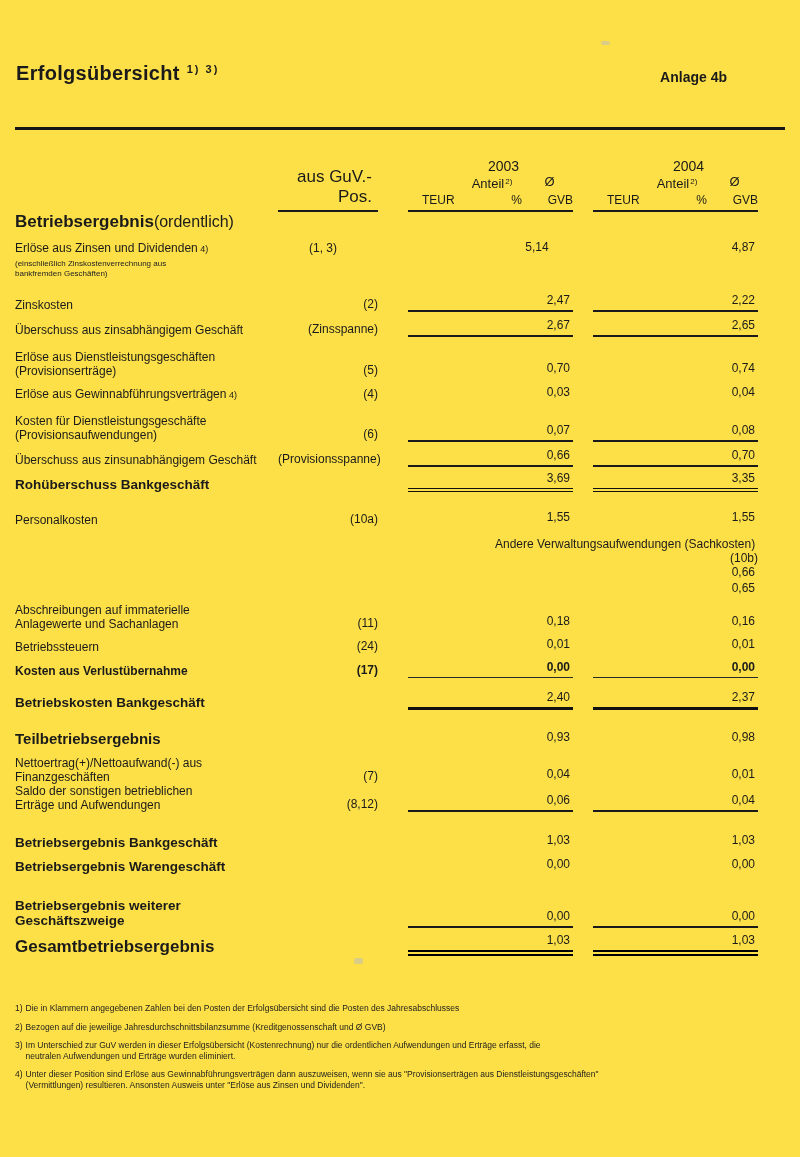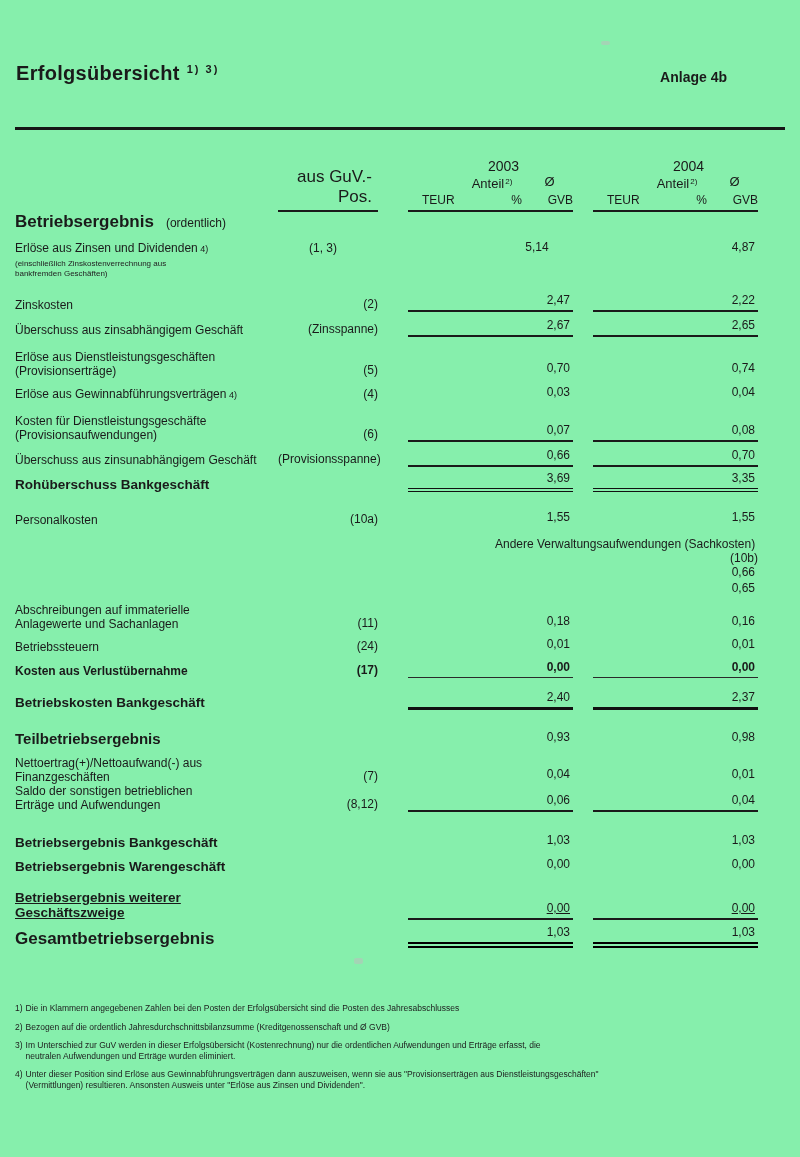--- a/index.html
+++ b/index.html
@@ -1,16 +1,16 @@
 <!DOCTYPE html>
 <html><head>
 <meta charset="utf-8">
 <style>
   html,body{margin:0;padding:0;background:#fff;}
-  .page{position:relative;width:800px;height:1157px;background:#86efac;overflow:hidden;
+  .page{position:relative;width:800px;height:1157px;background:#fde047;overflow:hidden;
         font-family:"Liberation Sans", sans-serif;color:#1a1a1a;}
   
   .doc-header{position:absolute;top:62px;left:16px;right:16px;display:flex;
               justify-content:space-between;align-items:flex-start;}
   .doc-title{font-size:20px;font-weight:700;letter-spacing:.3px;}
   .tsup{font-size:11px;font-weight:700;vertical-align:7px;margin-left:7px;letter-spacing:2px;}
   .annex{font-size:14px;font-weight:700;margin-top:7px;padding-right:57px;}
   .title-rule{position:absolute;top:127px;left:15px;width:770px;height:0;
               border-top:3px solid #161616;}
   
@@ -25,21 +25,21 @@
   .anteil{flex:1;text-align:center;margin-left:50px;white-space:nowrap;}
   .hsup{font-size:8px;vertical-align:4px;margin-left:1px;}
   .avg{width:47px;text-align:center;}
   .line3{display:flex;line-height:15px;margin-top:2px;font-size:12px;}
   .teur{flex:1;text-align:left;padding-left:14px;}
   .pct{width:58px;text-align:right;padding-right:4px;}
   .gvb{width:47px;text-align:right;}
   
   .rows{position:absolute;top:210px;left:15px;width:743px;}
   .section-row{font-size:17px;font-weight:700;margin-top:2px;}
-  .sec-suffix{font-size:12px;font-weight:400;margin-left:12px;}
+  .sec-suffix{font-size:16px;font-weight:400;margin-left:0;}
   .row{display:flex;align-items:flex-end;}
   .row.align-top{align-items:flex-start;}
   .c-label{width:263px;font-size:12px;line-height:14px;}
   .lsup{font-size:9px;}
   .note{font-size:8px;line-height:9.5px;margin-top:3px;color:#222;}
   .c-guv{width:100px;text-align:right;font-size:12px;white-space:nowrap;padding-bottom:1px;}
   .c-gap1{width:30px;}.c-gap2{width:20px;}
   .c-grp{width:165px;text-align:right;font-size:12px;line-height:13px;
          padding:0 3px 3px 0;box-sizing:border-box;}
   .rule-single{border-bottom:2px solid #1a1a1a;}
@@ -331,21 +331,21 @@
       <span class="lab">Betriebsergebnis Warengeschäft</span>
       
     </div>
     <div class="c-guv"></div>
     <div class="c-gap1"></div>
     <div class="c-grp rule-none"><span>0,00</span></div>
     <div class="c-gap2"></div>
     <div class="c-grp rule-none"><span>0,00</span></div>
   </div>
 
-  <div class="row style-bold" style="margin-top: 16px; text-decoration: underline;">
+  <div class="row style-bold" style="margin-top: 24px;">
     <div class="c-label">
       <span class="lab">Betriebsergebnis weiterer Geschäftszweige</span>
       
     </div>
     <div class="c-guv"></div>
     <div class="c-gap1"></div>
     <div class="c-grp rule-single"><span>0,00</span></div>
     <div class="c-gap2"></div>
     <div class="c-grp rule-single"><span>0,00</span></div>
   </div>
@@ -368,21 +368,21 @@
   <div class="artifact artifact-mid"></div>
 
   <div class="footnotes">
   <div class="fn">
     <span class="fn-marker">1)</span>
     <span class="fn-text">Die in Klammern angegebenen Zahlen bei den Posten der Erfolgsübersicht sind die Posten des Jahresabschlusses</span>
   </div>
 
   <div class="fn">
     <span class="fn-marker">2)</span>
-    <span class="fn-text">Bezogen auf die ordentlich Jahresdurchschnittsbilanzsumme (Kreditgenossenschaft und Ø GVB)</span>
+    <span class="fn-text">Bezogen auf die jeweilige Jahresdurchschnittsbilanzsumme (Kreditgenossenschaft und Ø GVB)</span>
   </div>
 
   <div class="fn">
     <span class="fn-marker">3)</span>
     <span class="fn-text">Im Unterschied zur GuV werden in dieser Erfolgsübersicht (Kostenrechnung) nur die ordentlichen Aufwendungen und Erträge erfasst, die<br>neutralen Aufwendungen und Erträge wurden eliminiert.</span>
   </div>
 
   <div class="fn">
     <span class="fn-marker">4)</span>
     <span class="fn-text">Unter dieser Position sind Erlöse aus Gewinnabführungsverträgen dann auszuweisen, wenn sie aus "Provisionserträgen aus Dienstleistungsgeschäften"<br>(Vermittlungen) resultieren. Ansonsten Ausweis unter "Erlöse aus Zinsen und Dividenden".</span>

